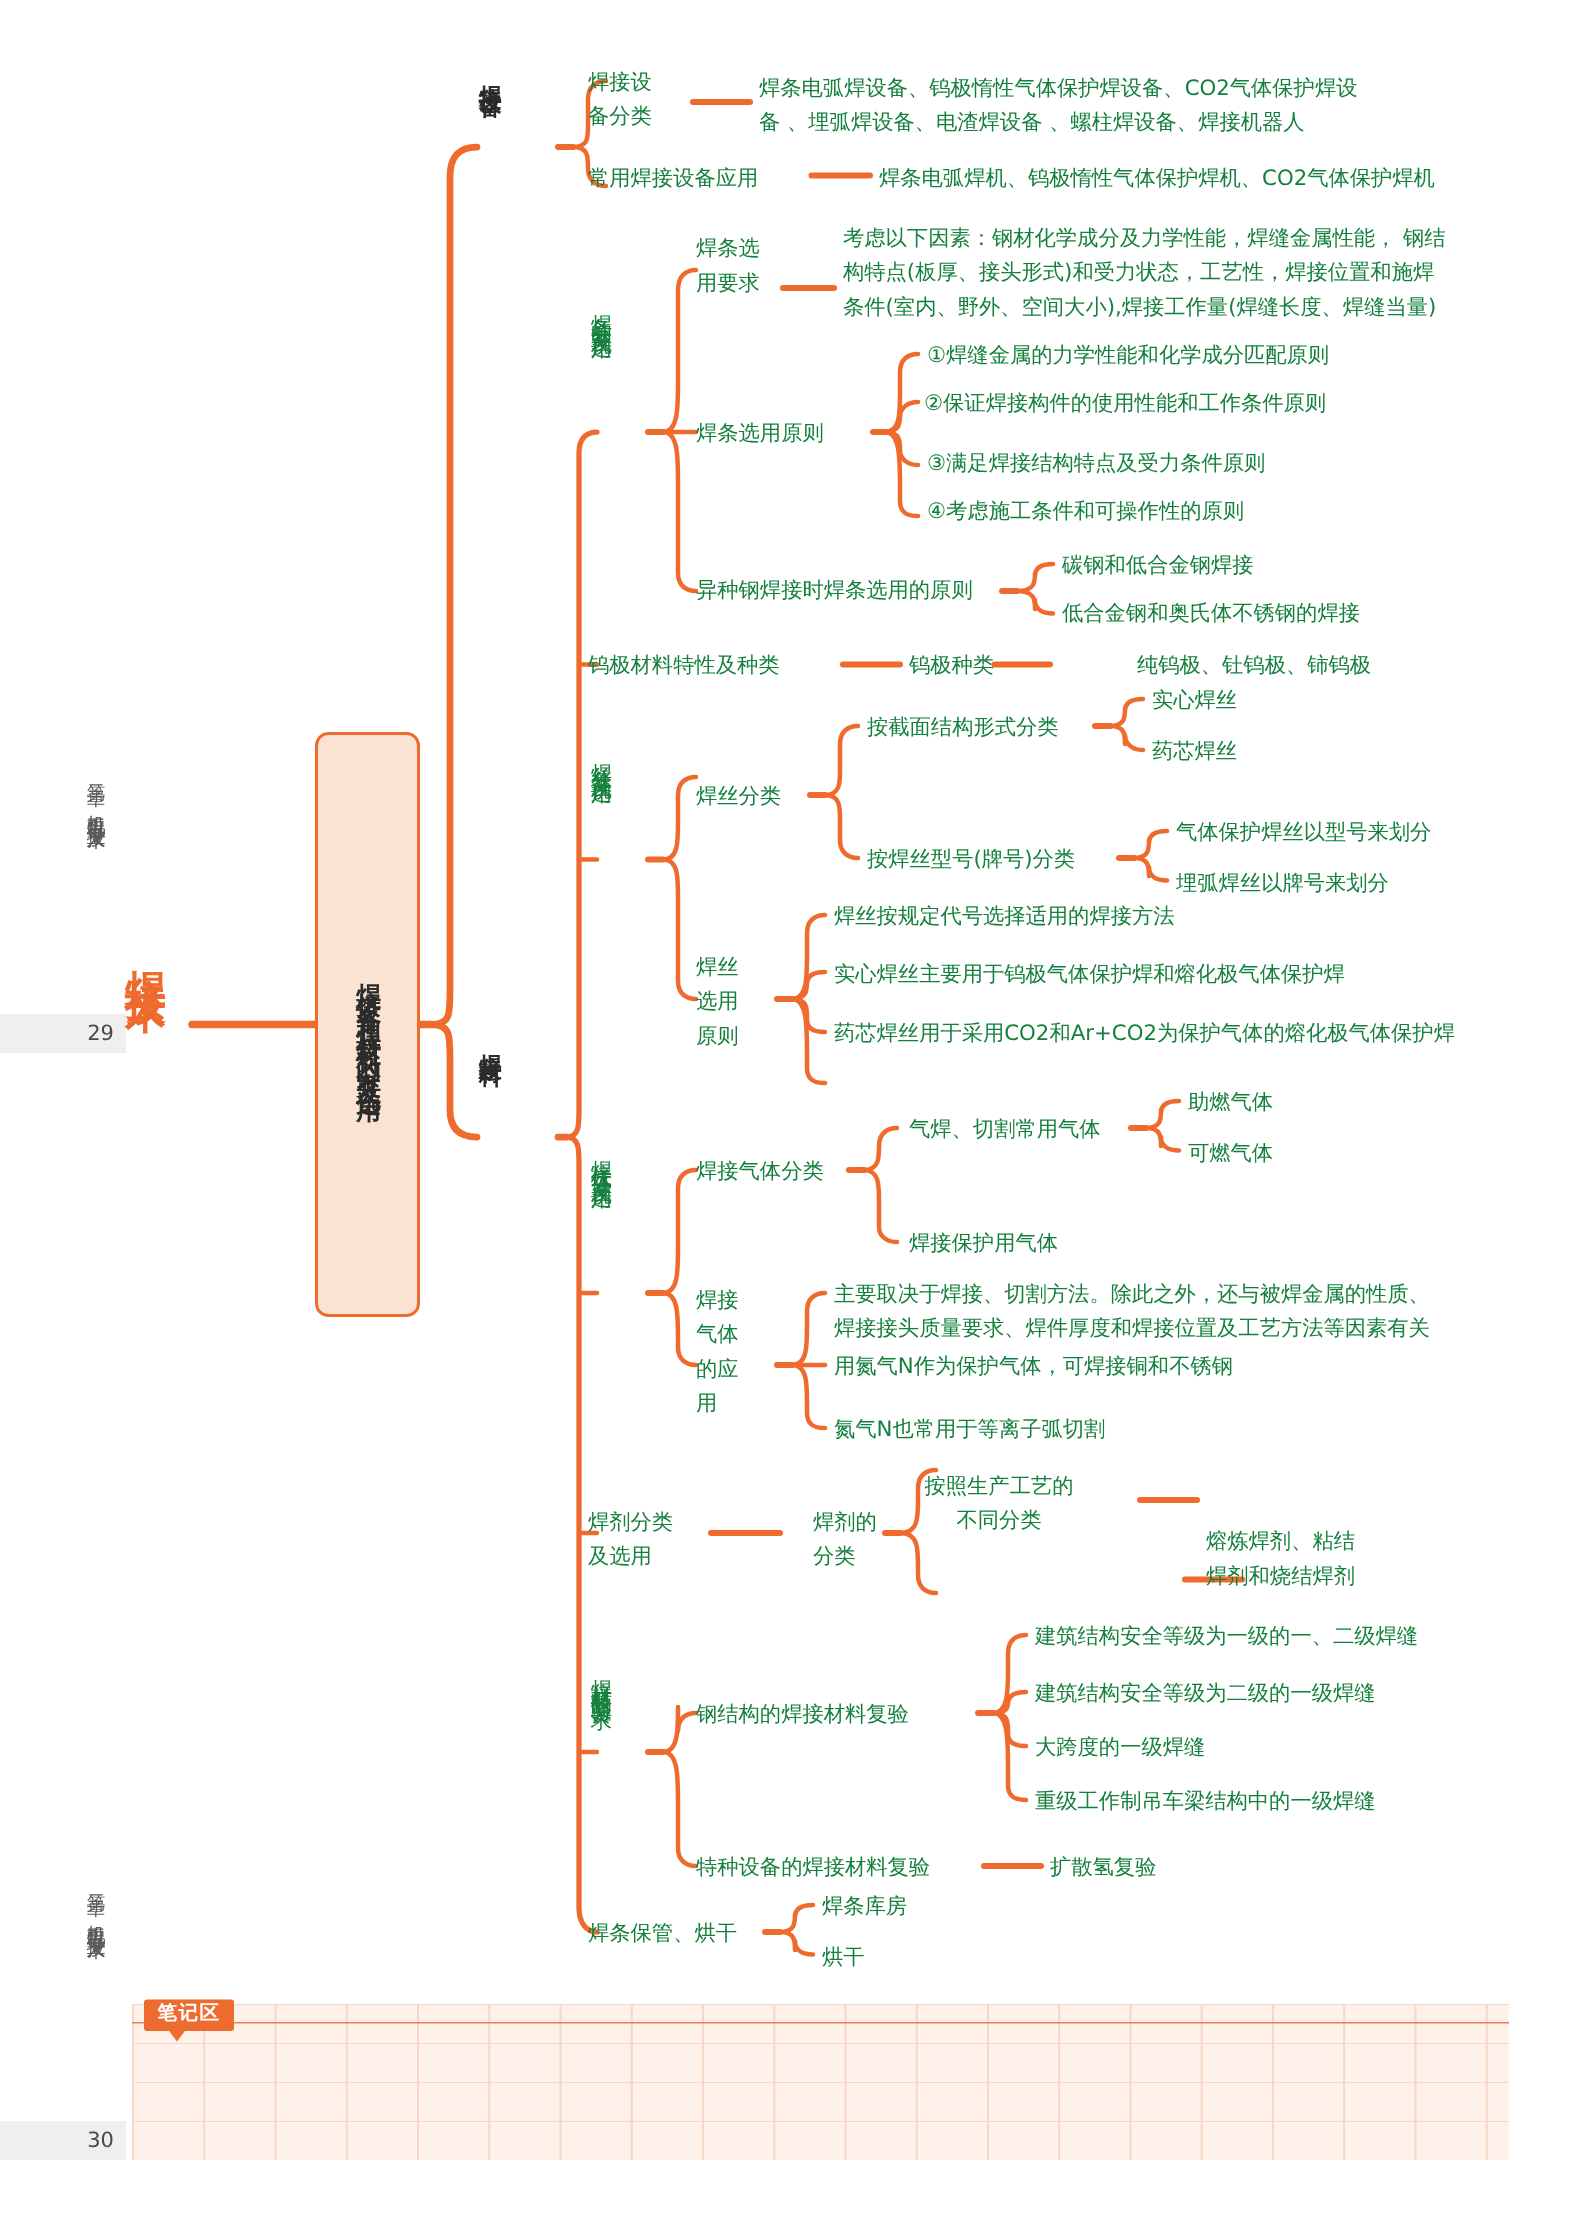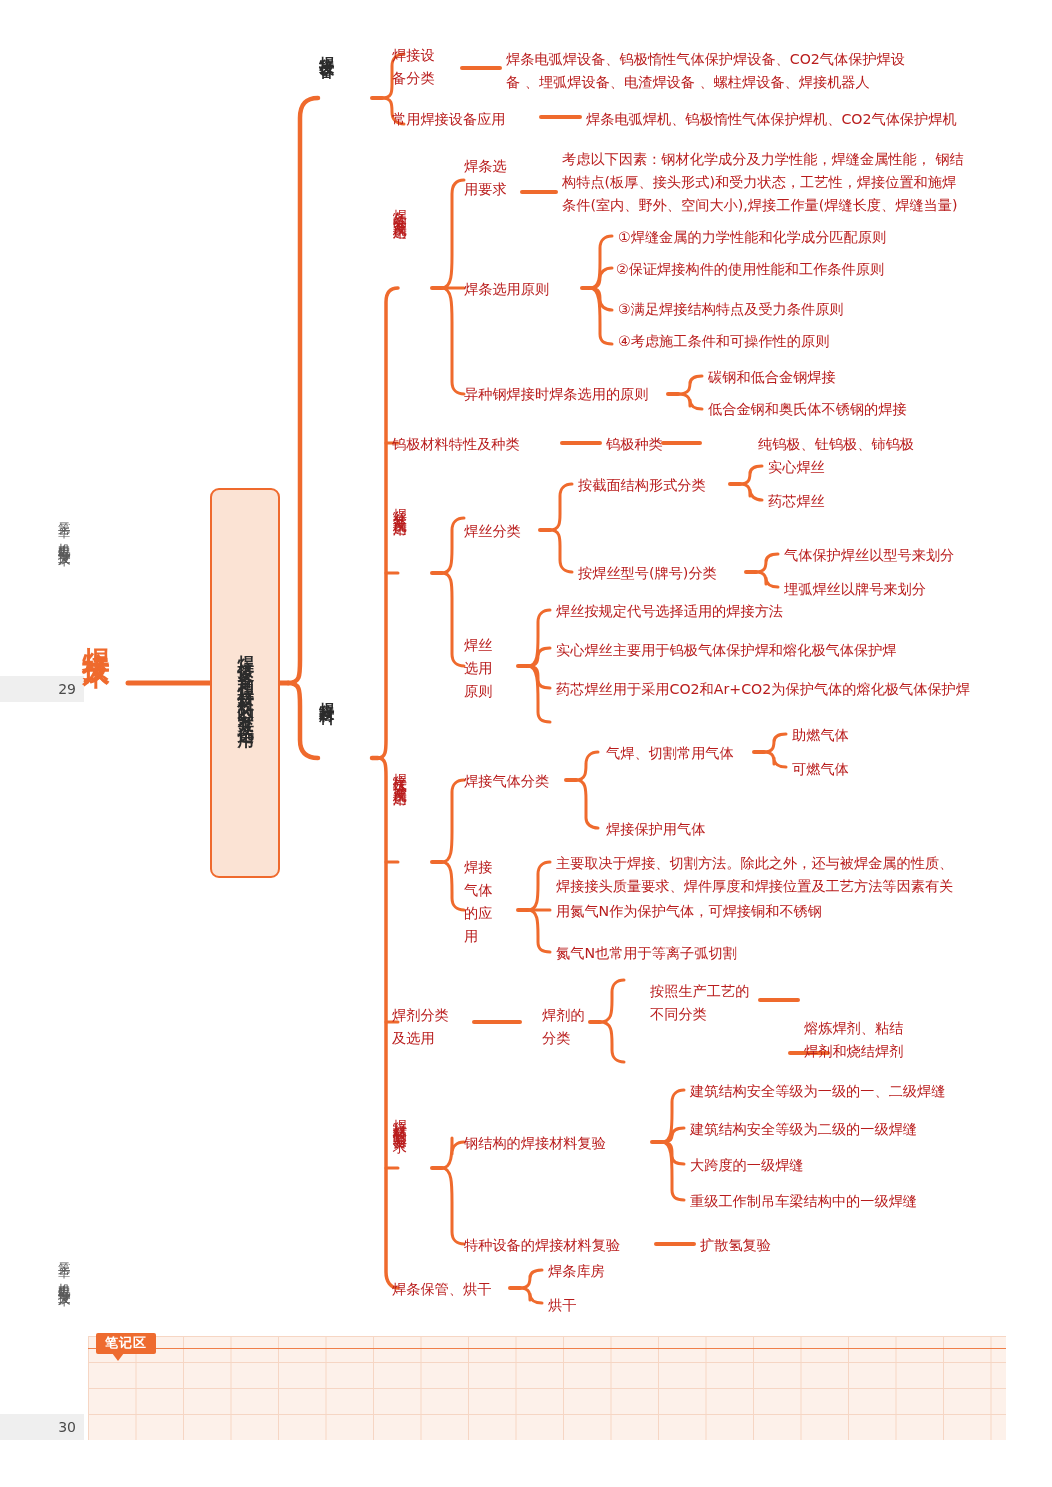--- a/index.html
+++ b/index.html
@@ -69,21 +69,21 @@
     color:#2b2b2b;
     letter-spacing:5.5px;
     line-height:1;
   }
 
   
   .node {
     position:absolute;
     font-size:14.2px;
     line-height:1.62;
-    color:#b91c1c;
+    color:#15803d;
     white-space:pre-line;
   }
   .node.vert {
     writing-mode:vertical-rl;
     text-orientation:upright;
     letter-spacing:2.5px;
     line-height:1.05;
     white-space:nowrap;
   }
   .node.b1 {
@@ -338,21 +338,21 @@
   <div class="node" style="left:556px; top:852px; width:440px;">主要取决于焊接、切割方法。除此之外，还与被焊金属的性质、
 焊接接头质量要求、焊件厚度和焊接位置及工艺方法等因素有关</div>
   <div class="node" style="left:556px; top:900px;">用氮气N作为保护气体，可焊接铜和不锈钢</div>
   <div class="node" style="left:556px; top:942px;">氮气N也常用于等离子弧切割</div>
 
   <div class="node" style="left:392px; top:1004px; width:90px;">焊剂分类
 及选用</div>
   <div class="node" style="left:500px; top:1004px; width:70px;margin-left:42px;">焊剂的
 分类</div>
 
-  <div class="node" style="left:650px; top:980px; width:130px;">按照生产工艺的
+  <div class="node" style="left:601px; top:980px; width:130px;text-align:center;">按照生产工艺的
 不同分类</div>
   <div class="node" style="left:804px; top:980px; width:150px;margin-top:37px;">熔炼焊剂、粘结
 焊剂和烧结焊剂</div>
 
 
   <div class="node vert" style="left:392px; top:1108px;">焊接材料的复验要求</div>
 
   <div class="node" style="left:464px; top:1132px; width:200px;">钢结构的焊接材料复验</div>
   <div class="node" style="left:690px; top:1080px;">建筑结构安全等级为一级的一、二级焊缝</div>
   <div class="node" style="left:690px; top:1118px;">建筑结构安全等级为二级的一级焊缝</div>

